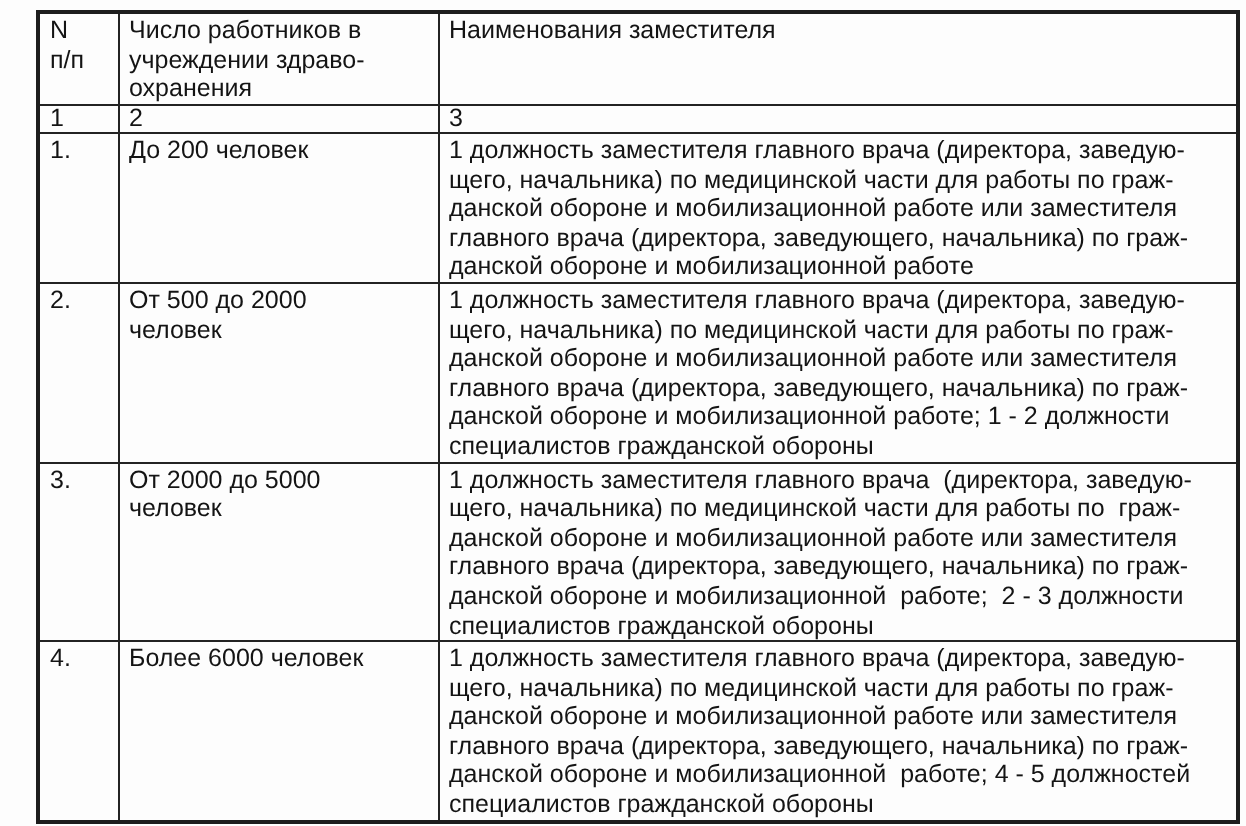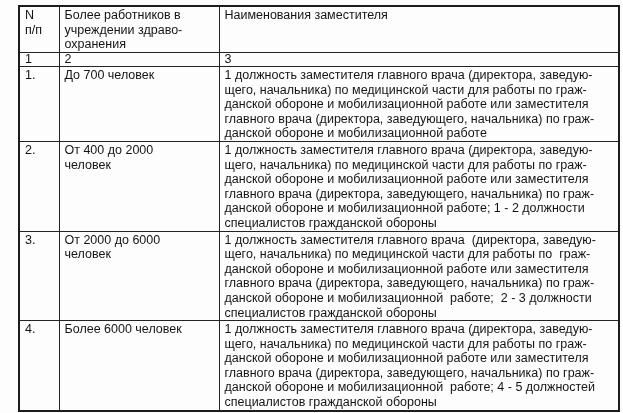--- a/index.html
+++ b/index.html
@@ -44,53 +44,53 @@
   <table class="doc-table">
     <colgroup>
       <col style="width:40px">
       <col style="width:160px">
       <col style="width:400px">
     </colgroup>
     <tbody>
       <tr class="row-header">
         <td>N
 п/п</td>
-        <td>Более работников в
+        <td>Число работников в
 учреждении здраво-
 охранения</td>
         <td>Наименования заместителя</td>
       </tr>
       <tr class="row-colnums">
         <td>1</td>
         <td>2</td>
         <td>3</td>
       </tr>
       <tr class="row-1">
         <td>1.</td>
-        <td>До 700 человек</td>
+        <td>До 200 человек</td>
         <td>1 должность заместителя главного врача (директора, заведую-
 щего, начальника) по медицинской части для работы по граж-
 данской обороне и мобилизационной работе или заместителя
 главного врача (директора, заведующего, начальника) по граж-
 данской обороне и мобилизационной работе</td>
       </tr>
       <tr class="row-2">
         <td>2.</td>
-        <td>От 400 до 2000
+        <td>От 500 до 2000
 человек</td>
         <td>1 должность заместителя главного врача (директора, заведую-
 щего, начальника) по медицинской части для работы по граж-
 данской обороне и мобилизационной работе или заместителя
 главного врача (директора, заведующего, начальника) по граж-
 данской обороне и мобилизационной работе; 1 - 2 должности
 специалистов гражданской обороны</td>
       </tr>
       <tr class="row-3">
         <td>3.</td>
-        <td>От 2000 до 6000
+        <td>От 2000 до 5000
 человек</td>
         <td>1 должность заместителя главного врача  (директора, заведую-
 щего, начальника) по медицинской части для работы по  граж-
 данской обороне и мобилизационной работе или заместителя
 главного врача (директора, заведующего, начальника) по граж-
 данской обороне и мобилизационной  работе;  2 - 3 должности
 специалистов гражданской обороны</td>
       </tr>
       <tr class="row-4">
         <td>4.</td>

